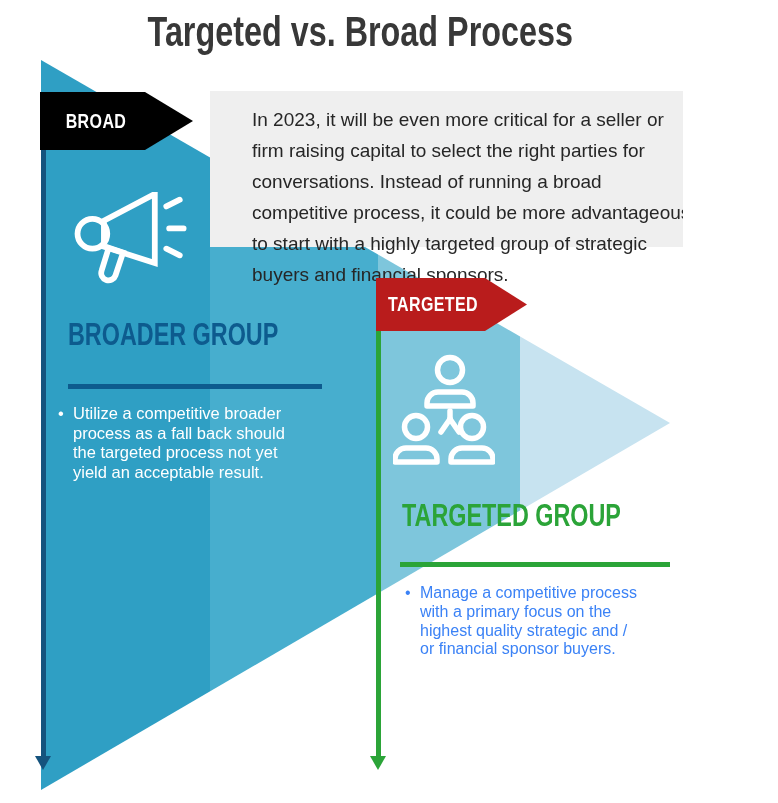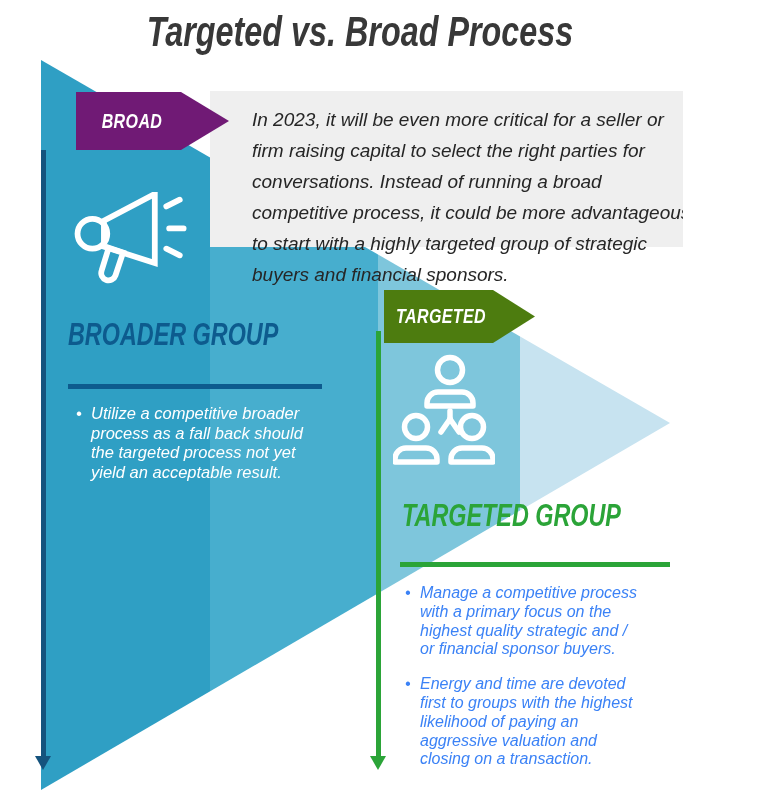--- a/index.html
+++ b/index.html
@@ -1,18 +1,18 @@
 <!DOCTYPE html>
 <html><head>
 <meta charset="utf-8">
 <style>
   html,body{margin:0;padding:0;background:#ffffff;}
   #canvas{
     position:relative;width:683px;height:803px;background:#ffffff;
-    font-family:"Liberation Sans", sans-serif;overflow:hidden;font-style:italic;
+    font-family:"Liberation Sans", sans-serif;overflow:hidden;
   }
   .abs{position:absolute;}
 
   
   #title-wrap{left:0;top:8px;width:720px;text-align:center;}
   #title{
     display:inline-block;font-size:42px;font-weight:bold;color:#383838;
     transform:scaleX(0.77);transform-origin:center;white-space:nowrap;
     letter-spacing:0px;line-height:48px;
   }
@@ -29,29 +29,27 @@
   
   #intro-panel{left:210px;top:91px;width:516px;height:156px;background:#EFEFEF;}
   #intro-text{
     position:absolute;left:42px;top:13px;width:444px;
     font-size:19px;line-height:31px;color:#262626;
   }
 
   
   .flag{display:flex;align-items:center;}
   #broad-flag{
-    left:40px;top:92px;width:153px;height:58px;background:#701a75;
+    left:40px;top:92px;width:153px;height:58px;background:#000000;
     clip-path:polygon(0 0,105px 0,153px 29px,105px 58px,0 58px);
-    margin-left:36px;
   }
   #broad-flag .flag-label{width:112px;}
   #targeted-flag{
-    left:384px;top:278px;width:151px;height:53px;background:#4d7c0f;
+    left:376px;top:278px;width:151px;height:53px;background:#b91c1c;
     clip-path:polygon(0 0,109px 0,151px 26.5px,109px 53px,0 53px);
-    margin-top:12px;
   }
   #targeted-flag .flag-label{width:114px;}
   .flag-label{
     text-align:center;color:#ffffff;font-weight:bold;font-size:20px;
     transform:scaleX(0.8);transform-origin:center;white-space:nowrap;
     letter-spacing:0.5px;
   }
 
   
   .v-line{width:5px;}
@@ -71,21 +69,21 @@
   }
   #broader-group-title{left:68px;top:317px;color:#0D5B8E;}
   #targeted-group-title{left:402px;top:498px;color:#2BA438;}
   #broader-group-divider{left:68px;top:384px;width:254px;height:5px;background:#0D5B8E;}
   #targeted-group-divider{left:400px;top:562px;width:270px;height:5px;background:#2BA438;}
 
   
   ul.bullets{margin:0;padding:0;list-style:none;}
   ul.bullets li{position:relative;padding-left:15px;}
   ul.bullets li::before{content:"\2022";position:absolute;left:0;top:0;}
-  #broad-bullets{left:76px;top:404px;width:238px;color:#ffffff;
+  #broad-bullets{left:58px;top:404px;width:238px;color:#ffffff;
     font-size:16.5px;line-height:19.5px;}
   #targeted-bullets{left:405px;top:584px;width:236px;color:#3b82f6;
     font-size:16px;line-height:18.8px;}
   #targeted-bullets li{margin-bottom:16px;}
 
   
   #megaphone-icon{left:62px;top:192px;}
   #group-network-icon{left:393px;top:354px;}
   .icon-svg{display:block;}
 </style>
@@ -150,16 +148,15 @@
       <path d="M2,108 v-3 a11,11 0 0 1 11,-11 h20 a11,11 0 0 1 11,11 v3 z"></path>
       <circle cx="79" cy="73" r="11.5"></circle>
       <path d="M58,108 v-3 a11,11 0 0 1 11,-11 h20 a11,11 0 0 1 11,11 v3 z"></path>
     </svg>
   </div>
 
   <div class="abs group-title" id="targeted-group-title">TARGETED GROUP</div>
   <div class="abs" id="targeted-group-divider"></div>
   <ul class="abs bullets" id="targeted-bullets">
     <li>Manage a competitive process with a primary focus on the highest quality strategic and / or financial sponsor buyers.</li>
-    <li>Energy and time are devoted first to groups with the highest likelihood of paying an aggressive valuation and closing on a transaction.</li>
   </ul>
 
 </div>
 
 </body></html>

